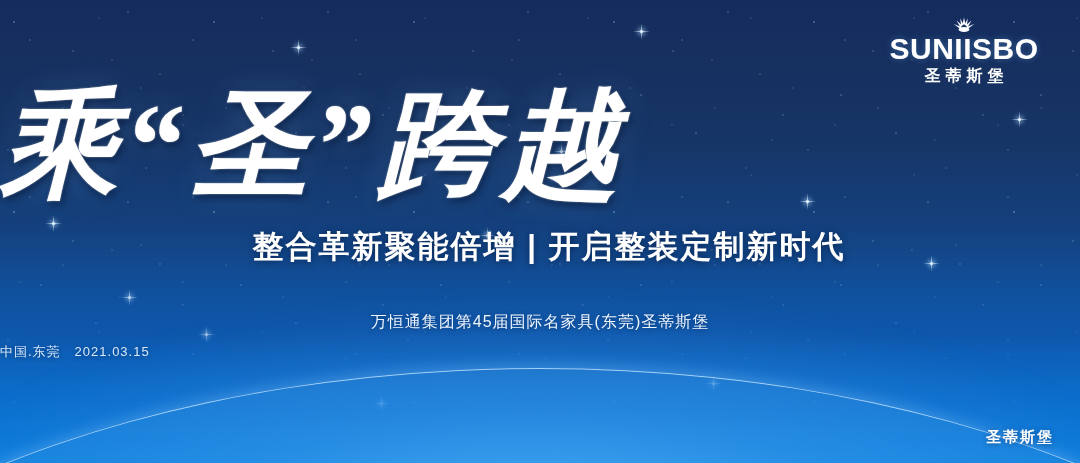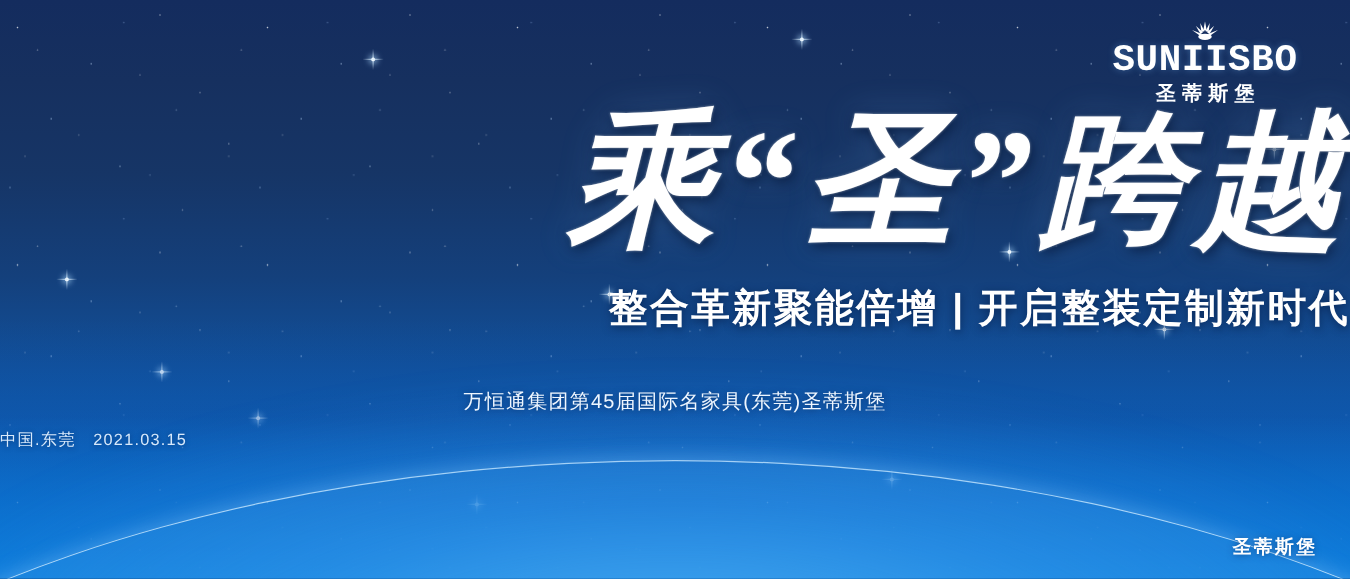--- a/index.html
+++ b/index.html
@@ -140,21 +140,21 @@
     color: #ffffff;
     user-select: none;
   }
   .logo-mark {
     display: block;
     margin: 0 auto 1px auto;
     width: 30px;
     height: 17px;
   }
   .logo-word {
-    font-family: Liberation Mono, monospace;
+    font-family: Liberation Sans, sans-serif;
     font-size: 30px;
     font-weight: bold;
     letter-spacing: 0.5px;
     line-height: 1.02;
     white-space: nowrap;
     text-shadow: 0 0 6px rgba(120,190,255,0.35);
   }
   .logo-cn {
     margin-top: 2px;
     font-size: 16px;
@@ -164,21 +164,21 @@
     line-height: 1.1;
     white-space: nowrap;
   }
 
   
   .headline {
     position: absolute;
     left: 0;
     right: 0;
     top: 82px;
-    text-align: right;
+    text-align: left;
     color: #ffffff;
     font-family: "Liberation Serif", "DejaVu Serif", serif;
     font-size: 118px;
     font-weight: bold;
     line-height: 1.08;
     letter-spacing: 6px;
     white-space: nowrap;
     font-style: italic;
     text-shadow:
       0 0 2px rgba(255,255,255,0.55),
@@ -186,21 +186,21 @@
       0 0 28px rgba(130,195,255,0.22);
     user-select: none;
   }
 
   
   .subtitle {
     position: absolute;
     left: 0;
     right: 0;
     top: 228px;
-    text-align: right;
+    text-align: center;
     color: #ffffff;
     font-size: 31px;
     font-weight: bold;
     letter-spacing: 2px;
     line-height: 1.2;
     white-space: nowrap;
     text-shadow: 0 1px 7px rgba(6,28,70,0.75);
     user-select: none;
     margin-left: 18px;
   }

